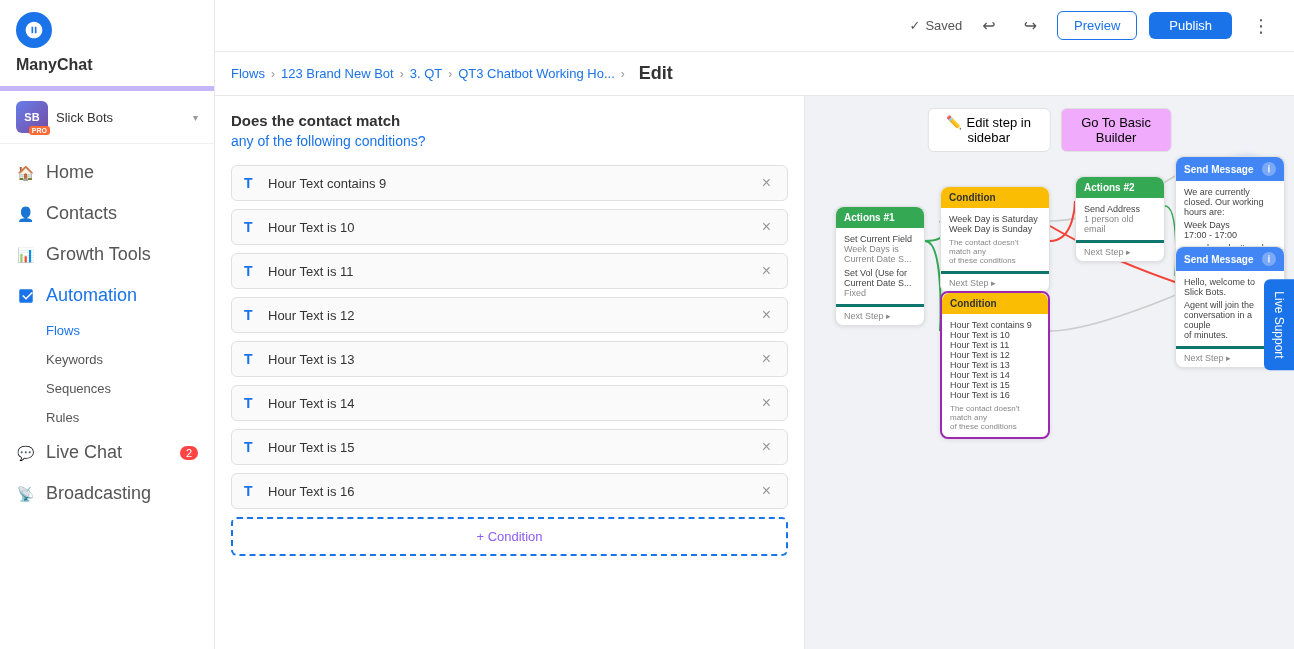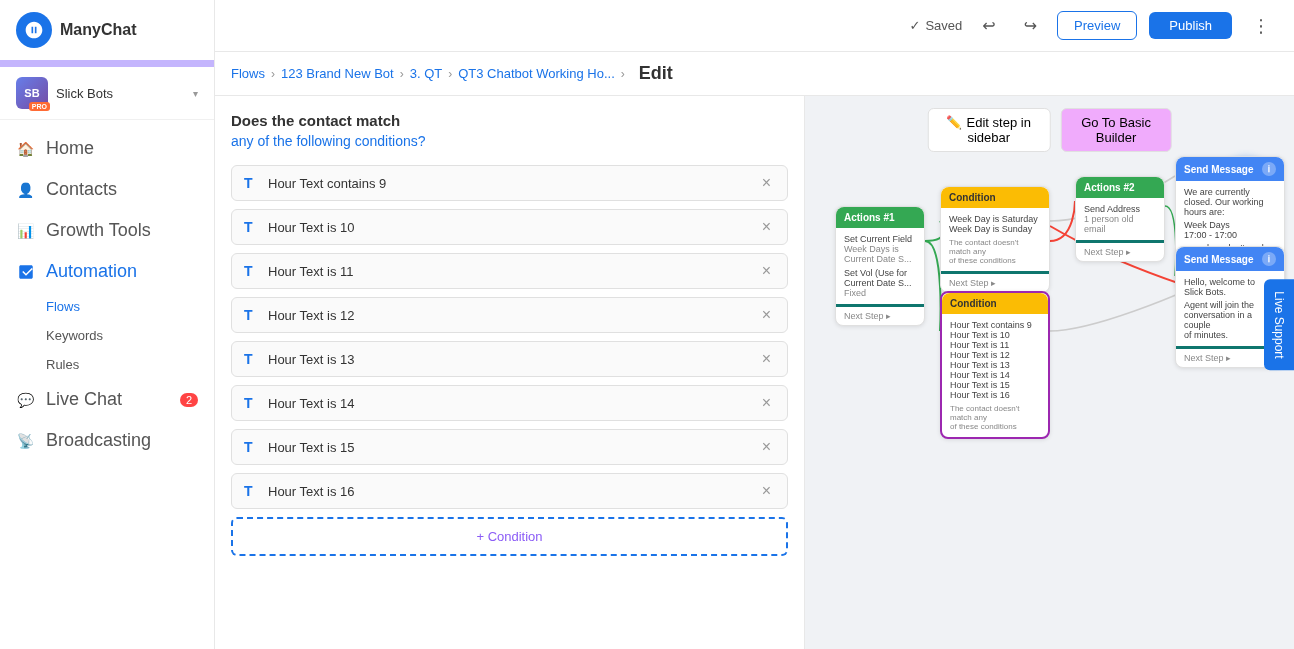--- a/index.html
+++ b/index.html
@@ -1,20 +1,20 @@
 <!DOCTYPE html>
 <html><head>
   <meta charset="utf-8">
   <style>
     * { box-sizing: border-box; margin: 0; padding: 0; }
     body { font-family: -apple-system, BlinkMacSystemFont, 'Segoe UI', sans-serif; font-size: 14px; background: #f5f5f5; display: flex; height: 649px; overflow: hidden; }
 
     
     .sidebar { width: 215px; background: #fff; border-right: 1px solid #e8e8e8; display: flex; flex-direction: column; flex-shrink: 0; height: 100%; }
-    .sidebar-logo { display: flex; align-items: center; gap: 8px; padding: 12px 16px; border-bottom: 7px solid #c4b5fd; }
+    .sidebar-logo { display: flex; align-items: flex-start; gap: 8px; padding: 12px 16px; border-bottom: 5px solid #c4b5fd; flex-direction: column; }
     .logo-icon { width: 36px; height: 36px; background: #1a73e8; border-radius: 50%; display: flex; align-items: center; justify-content: center; color: white; font-size: 16px; }
     .logo-text { font-size: 16px; font-weight: 600; color: #333; }
     .sidebar-account { display: flex; align-items: center; gap: 8px; padding: 10px 16px; border-bottom: 1px solid #f0f0f0; cursor: pointer; }
     .account-avatar { width: 32px; height: 32px; background: linear-gradient(135deg, #667eea, #764ba2); border-radius: 6px; display: flex; align-items: center; justify-content: center; color: white; font-size: 11px; font-weight: bold; position: relative; }
     .pro-badge { position: absolute; bottom: -2px; right: -2px; background: #ff6b35; color: white; font-size: 7px; padding: 1px 3px; border-radius: 3px; font-weight: bold; }
     .account-name { font-size: 13px; font-weight: 500; color: #333; flex: 1; }
     .chevron-icon { color: #999; font-size: 10px; }
 
     .sidebar-nav { flex: 1; padding: 8px 0; overflow-y: auto; }
     .nav-item { display: flex; align-items: center; gap: 10px; padding: 10px 16px; cursor: pointer; color: #555; border-radius: 0; }
@@ -144,20 +144,21 @@
         <svg width="18" height="18" viewBox="0 0 24 24" fill="#1a73e8">
             <path d="M19 3H5c-1.1 0-2 .9-2 2v14c0 1.1.9 2 2 2h14c1.1 0 2-.9 2-2V5c0-1.1-.9-2-2-2zm-7 14l-5-5 1.41-1.41L12 14.17l7.59-7.59L21 8l-9 9z"></path>
           </svg>
       </span>
       <span class="nav-label" style="color:#1a73e8; font-weight:500;">Automation</span>
     </div>
 
     <div class="nav-sub">
       <div class="nav-sub-item active">Flows</div>
       <div class="nav-sub-item">Keywords</div>
+      <div class="nav-sub-item">Sequences</div>
       <div class="nav-sub-item">Rules</div>
     </div>
 
     <div class="nav-item">
       <span class="nav-icon">💬</span>
       <span class="nav-label">Live Chat</span>
       <span class="badge">2</span>
     </div>
     <div class="nav-item">
       <span class="nav-icon">📡</span>

